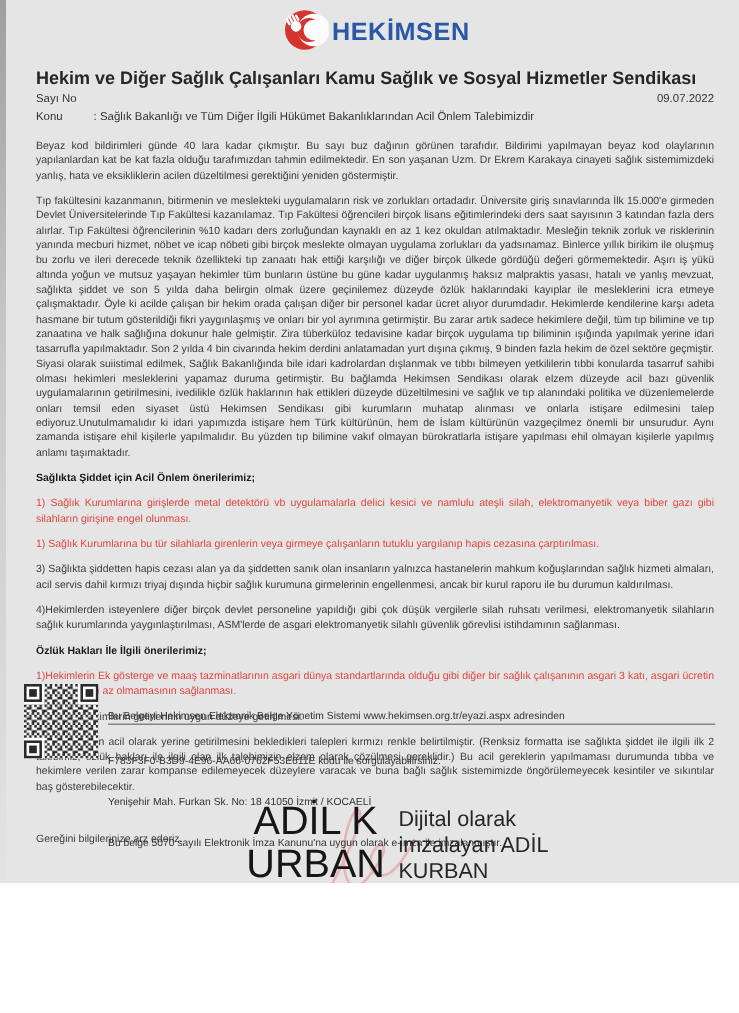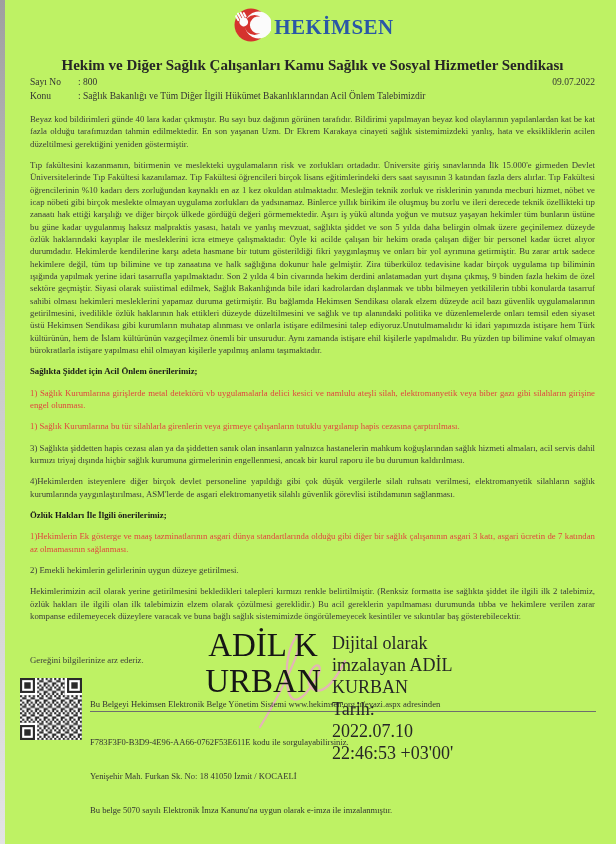--- a/index.html
+++ b/index.html
@@ -1,28 +1,28 @@
 <!DOCTYPE html>
 <html style="--logo-red: #d5332e; --logo-blue: #2a58a6; --accent-red: #e0463e;"><head>
 <meta charset="utf-8">
 <style>
   html,body{margin:0;padding:0;background:#ffffff;}
   .page{
-    position:relative;width:616px;height:844px;overflow:hidden;
-    background:#bef264;font-family:Liberation Serif, serif;color:#3c3c3c;
+    position:relative;width:616px;height:736px;overflow:hidden;
+    background:#e5e5e5;font-family:Liberation Sans, sans-serif;color:#3c3c3c;
   }
   .page::before{
     content:"";position:absolute;left:0;top:0;bottom:0;width:5px;
     background:linear-gradient(#9f9f9f,#c9c9c9 40%,#e3e3e3);z-index:5;
   }
   .content{padding:6px 21px 0 30px;}
   
   .logo-row{display:flex;justify-content:center;align-items:center;gap:3px;height:42px;}
   .brand{font-size:21px;font-weight:700;letter-spacing:.5px;color:var(--logo-blue);}
-  .doc-title{margin-top:9px;text-align:center;font-size:15px;font-weight:700;color:#262626;}
+  .doc-title{margin-top:9px;font-size:15px;font-weight:700;color:#262626;}
   
   .meta{margin-top:3px;font-size:9.5px;color:#333;}
   .meta-row{display:flex;align-items:baseline;}
   .meta-row + .meta-row{margin-top:4px;}
   .meta-label{width:48px;flex:none;}
   .meta-value{flex:1;}
   .meta-date{margin-left:auto;flex:none;}
   
   .body{margin-top:12px;font-size:8.75px;line-height:1.41;text-align:justify;color:#3c3c3c;}
   .body .block{margin:0 0 9px;}
@@ -68,21 +68,20 @@
         </svg>
       </span>
       <span class="brand">HEKİMSEN</span>
     </div>
 
     <div class="doc-title">Hekim ve Diğer Sağlık Çalışanları Kamu Sağlık ve Sosyal Hizmetler Sendikası</div>
 
     <div class="meta">
       <div class="meta-row">
         <span class="meta-label">Sayı No</span>
-        <span class="meta-value">: 800</span>
         <span class="meta-date">09.07.2022</span>
       </div>
       <div class="meta-row">
         <span class="meta-label">Konu</span>
         <span class="meta-value">: Sağlık Bakanlığı ve Tüm Diğer İlgili Hükümet Bakanlıklarından Acil Önlem Talebimizdir</span>
       </div>
     </div>
 
     <div class="body">
       <p class="block">Beyaz kod bildirimleri günde 40 lara kadar çıkmıştır. Bu sayı buz dağının görünen tarafıdır. Bildirimi yapılmayan beyaz kod olaylarının yapılanlardan kat be kat fazla olduğu tarafımızdan tahmin edilmektedir. En son yaşanan Uzm. Dr Ekrem Karakaya cinayeti sağlık sistemimizdeki yanlış, hata ve eksikliklerin acilen düzeltilmesi gerektiğini yeniden göstermiştir.</p>

